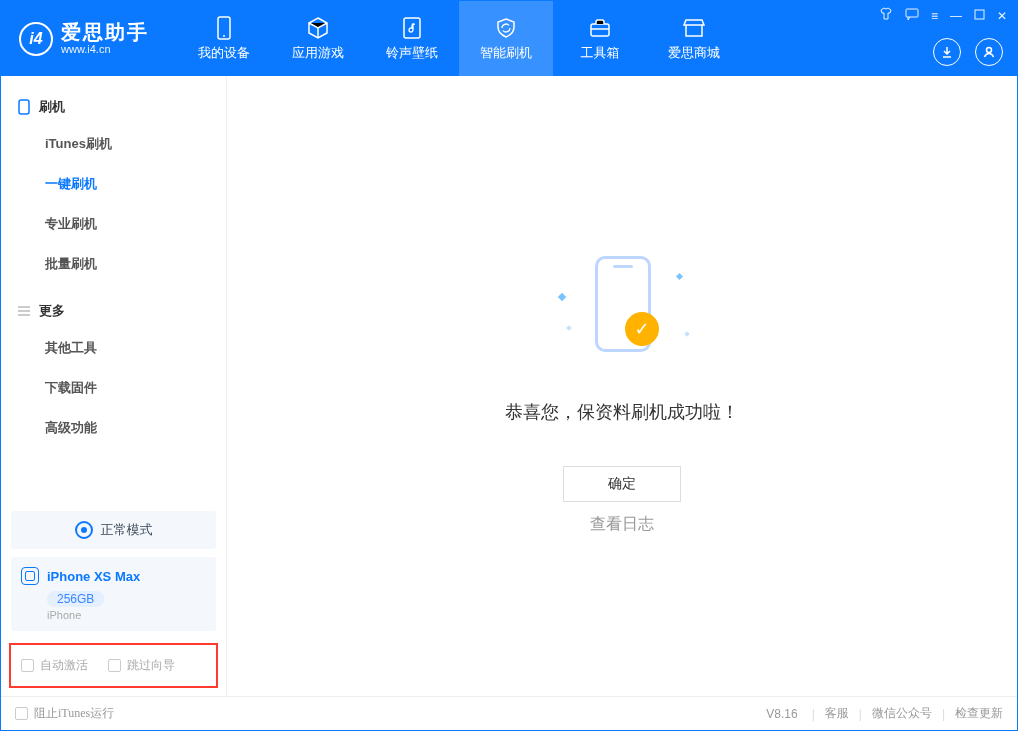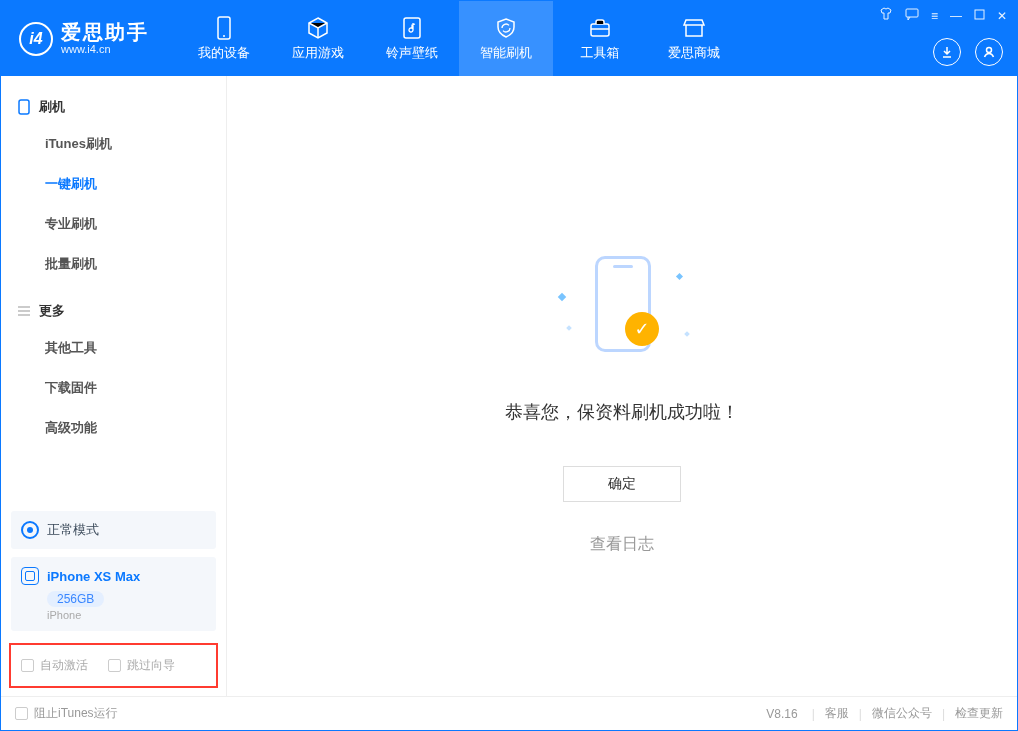--- a/index.html
+++ b/index.html
@@ -20,44 +20,44 @@
 .header-icons { position: absolute; right: 14px; bottom: 10px; display: flex; gap: 14px; }
 .circ-btn { width: 28px; height: 28px; border: 1.5px solid #fff; border-radius: 50%; display: flex; align-items: center; justify-content: center; cursor: pointer; }
 .body { flex: 1; display: flex; min-height: 0; }
 .sidebar { width: 226px; border-right: 1px solid #eee; display: flex; flex-direction: column; padding: 14px 0 0 0; }
 .side-section-title { display: flex; align-items: center; gap: 8px; padding: 8px 16px; color: #333; font-weight: bold; }
 .side-section-title .sicon { width: 14px; height: 14px; display: flex; align-items: center; justify-content: center; color: #0b79ff; }
 .side-item { padding: 11px 16px 11px 44px; color: #555; cursor: pointer; font-size: 13px; font-weight: bold; }
 .side-item.active { color: #0b79ff; }
 .side-section-title.more .sicon { color: #bbb; }
 .sidebar-spacer { flex: 1; }
-.mode-card { margin: 6px 10px; background: #f4f7fb; border-radius: 3px; padding: 10px 10px; display: flex; align-items: center; gap: 8px; color: #3b4a5a; font-size: 13px; }
+.mode-card { margin: 6px 10px; background: #f4f7fb; border-radius: 3px; padding: 10px 10px; display: flex; align-items: center; gap: 8px; color: #3b4a5a; font-size: 13px; justify-content: center; }
 .mode-card .mdot { width: 18px; height: 18px; border-radius: 50%; border: 2px solid #0b79ff; position: relative; display:flex;align-items:center;justify-content:center; }
 .mode-card .mdot::after { content:''; width:6px;height:6px;border-radius:50%;background:#0b79ff; }
 .device-card { margin: 2px 10px 8px; background: #f4f7fb; border-radius: 3px; padding: 10px; }
 .device-head { display: flex; align-items: center; gap: 8px; color: #0b79ff; font-weight: bold; font-size: 13px; }
 .dev-icon { width: 18px; height: 18px; border: 1.5px solid #0b79ff; border-radius: 4px; position: relative; }
 .dev-icon::after{content:'';position:absolute;left:3px;right:3px;top:3px;bottom:3px;border:1px solid #0b79ff;border-radius:2px;}
 .badge { display: inline-block; margin: 6px 0 0 26px; background: #e4efff; color: #3a87ff; border-radius: 10px; padding: 1px 10px; font-size: 12px; }
 .dev-sub { margin: 2px 0 0 26px; color: #aaa; font-size: 11px; }
 .opts-box { margin: 4px 8px 8px; border: 2px solid #ff3b30; padding: 12px 10px; display: flex; gap: 20px; }
-.opt { display: flex; align-items: center; gap: 6px; color: #aaa; font-size: 12px; cursor: pointer; }
+.opt { display: flex; align-items: center; gap: 6px; color: #aaa; font-size: 12px; cursor: pointer; font-family: Liberation Serif, serif; }
 .chk { width: 13px; height: 13px; border: 1px solid #ccc; border-radius: 2px; }
 .main { flex: 1; display: flex; flex-direction: column; align-items: center; justify-content: flex-start; padding-top: 180px; }
 .phone-illus { position: relative; width: 170px; height: 120px; margin-bottom: 24px; }
 .phone { position: absolute; left: 58px; top: 0; width: 56px; height: 96px; border: 3px solid #bcd6ff; border-radius: 10px; background: #fff; }
 .phone::before { content:''; position:absolute; top:6px; left:50%; transform:translateX(-50%); width: 20px; height:3px; background:#bcd6ff; border-radius:2px; }
 .checkmark { position: absolute; left: 88px; top: 56px; width: 34px; height: 34px; background: #ffb300; border-radius: 50%; display:flex; align-items:center; justify-content:center; color:#fff; font-size:18px; }
 .spark { position:absolute; width:6px; height:6px; background:#79c4ff; transform: rotate(45deg); }
 .spark.s1{ left:22px; top:38px; }
 .spark.s2{ left:140px; top:18px; width:5px;height:5px;}
 .spark.s3{ left:148px; top:76px; width:4px;height:4px; background:#c5e2ff;}
 .spark.s4{ left:30px; top:70px; width:4px;height:4px; background:#c5e2ff;}
 .msg { font-size: 18px; color: #333; margin-bottom: 42px; }
-.ok-btn { border: 1px solid #ddd; padding: 8px 44px; background: #fff; cursor: pointer; font-size: 14px; color:#333; margin-bottom: 32px; }
+.ok-btn { border: 1px solid #ddd; padding: 8px 44px; background: #fff; cursor: pointer; font-size: 14px; color:#333; margin-bottom: 12px; }
 .loglink { color: #999; font-size: 16px; cursor: pointer; text-decoration: underline; text-decoration-color: transparent; font-family: Liberation Mono, monospace; }
 .statusbar { height: 34px; border-top: 1px solid #eee; display: flex; align-items: center; padding: 0 14px; font-size: 12px; color: #999; }
 .statusbar .left { display:flex; align-items:center; gap:6px; }
 .statusbar .right { margin-left: auto; display:flex; align-items:center; gap: 10px; }
 .statusbar .right .sep { color:#ddd; }
 .statusbar .right .lnk { cursor:pointer; }
 .ver { color:#999; margin-right: 4px; }
 </style>
 </head>
 <body>

